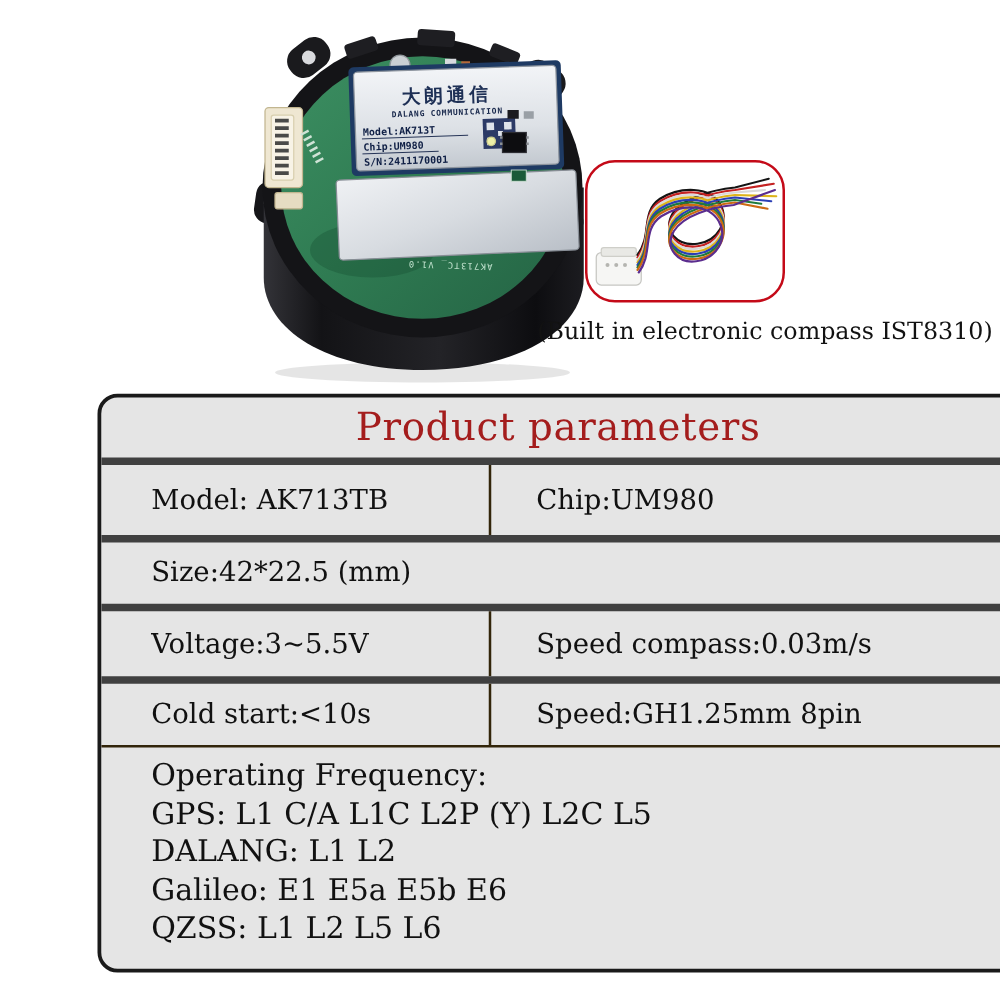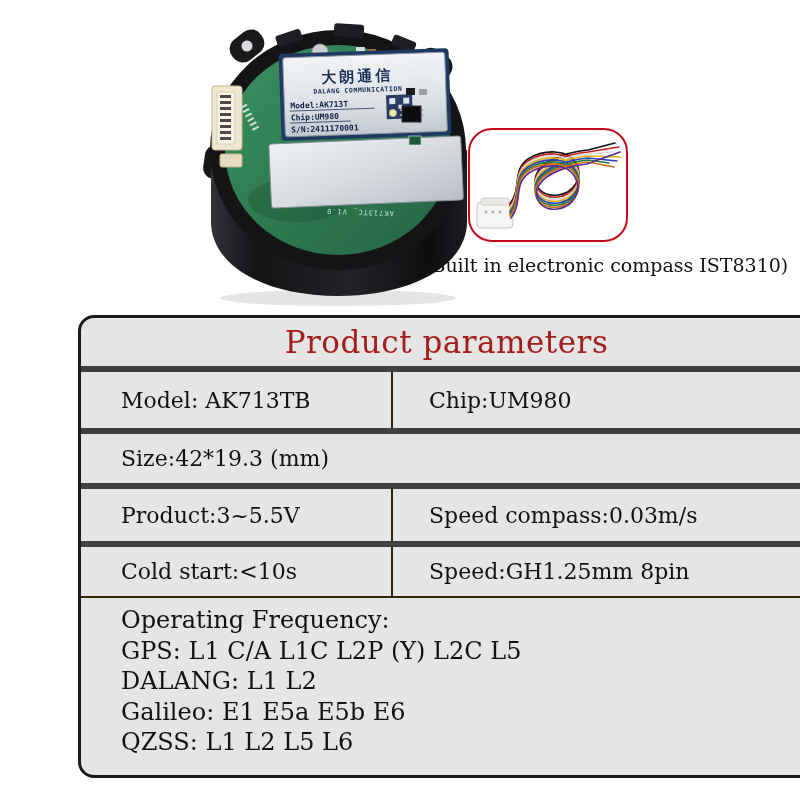--- a/index.html
+++ b/index.html
@@ -5,21 +5,21 @@
   * { margin: 0; padding: 0; box-sizing: border-box; }
   html, body { width: 800px; height: 800px; background: #ffffff; overflow: hidden;
     font-family: "DejaVu Serif", "Liberation Serif", serif; }
   .stage { position: relative; width: 800px; height: 800px; background: #fff; }
 
   
   .device-wrap { position: absolute; left: 188px; top: 10px; width: 282px; height: 298px; }
   .red-box { position: absolute; left: 468px; top: 128px; width: 160px; height: 114px;
     border: 2.5px solid #c40a18; border-radius: 24px; background: #fff; }
   .caption { position: absolute; left: 424px; top: 254px; width: 376px;
-    font-size: 19px; color: #121212; white-space: nowrap; }
+    font-size: 19px; color: #121212; text-align: center; white-space: nowrap; }
 
   
   .ptable { position: absolute; left: 78px; top: 315px; width: 737px; height: 463px;
     border: 3px solid #1a1a1a; border-radius: 16px; background: #e5e5e5; overflow: hidden;
     display: grid; grid-template-rows: 48px 62px 55px 58px 55px 1fr; }
   .ptable-title { display: flex; align-items: center; justify-content: center;
     font-size: 31px; color: #a41d1d; letter-spacing: 0.5px; }
   .prow { display: grid; grid-template-columns: 310px 1fr; border-top: 6px solid #404040; }
   .pcell { display: flex; align-items: center; font-size: 22px; color: #111;
     padding-left: 40px; white-space: nowrap; }
@@ -189,24 +189,24 @@
   <div class="caption">(Built in electronic compass IST8310)</div>
 
   <div class="ptable">
     <div class="ptable-title">Product parameters</div>
 
     <div class="prow">
       <div class="pcell left">Model: AK713TB</div>
       <div class="pcell right">Chip:UM980</div>
     </div>
     <div class="prow">
-      <div class="pcell left">Size:42*19.3 (mm)</div>
-    </div>
-    <div class="prow">
-      <div class="pcell left">Product:3~5.5V</div>
+      <div class="pcell left">Size:42*22.5 (mm)</div>
+    </div>
+    <div class="prow">
+      <div class="pcell left">Voltage:3~5.5V</div>
       <div class="pcell right">Speed compass:0.03m/s</div>
     </div>
     <div class="prow">
       <div class="pcell left">Cold start:&lt;10s</div>
       <div class="pcell right">Speed:GH1.25mm 8pin</div>
     </div>
 
     <div class="freq">
       <div>Operating Frequency:</div>
       <div>GPS: L1 C/A L1C L2P (Y) L2C L5</div>

